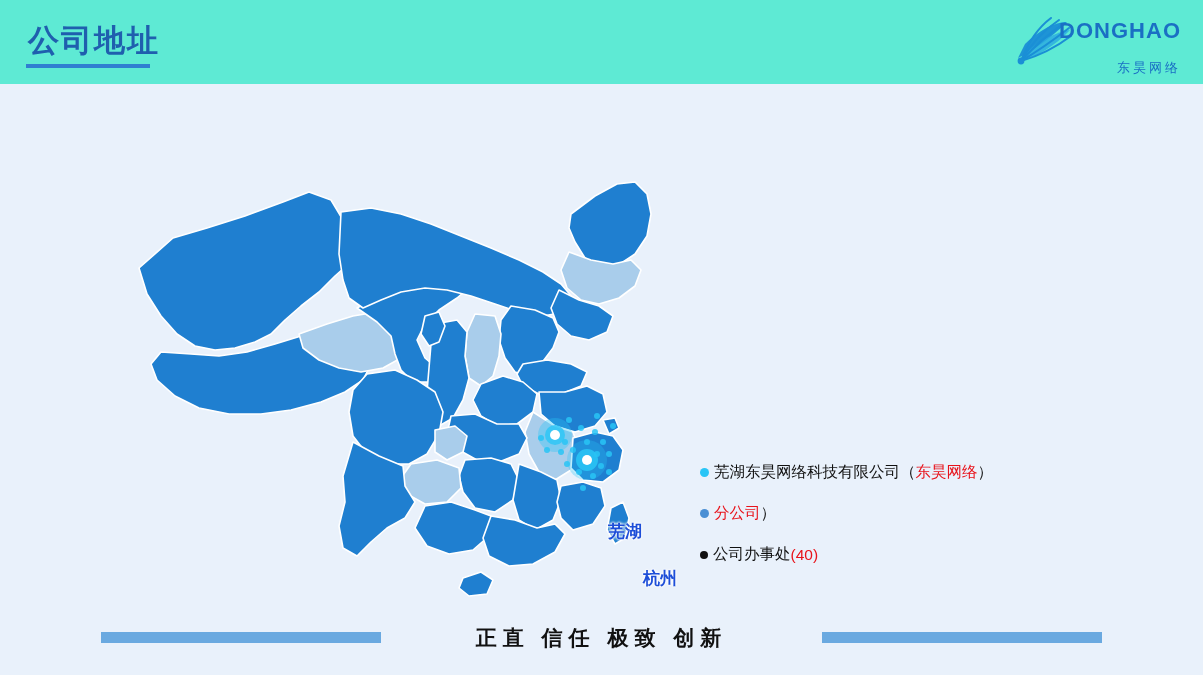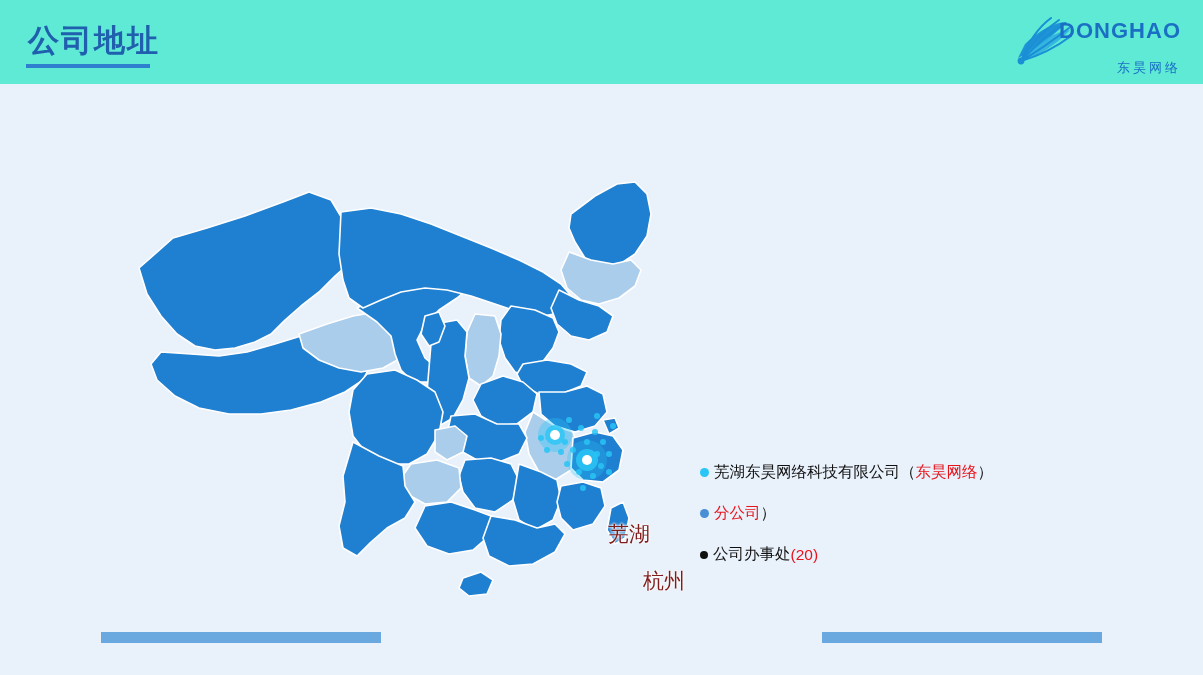--- a/index.html
+++ b/index.html
@@ -40,21 +40,21 @@
     position:absolute;right:130px;top:14px;width:58px;height:52px;
   }
 
   
   .map-wrap{
     position:absolute;left:95px;top:120px;width:620px;height:500px;
   }
   .map-wrap svg{display:block;}
 
   .city-label{
-    position:absolute;font-size:21px;font-weight:normal;color:#7f1d1d;
+    position:absolute;font-size:17px;font-weight:bold;color:#1d4ed8;
     text-shadow:0 0 3px #fff,0 0 3px #fff,0 0 2px #fff;
     white-space:nowrap;
   }
   #lbl-wuhu{left:513px;top:400px;}
   #lbl-hangzhou{left:548px;top:447px;}
 
   
   .legend{
     position:absolute;left:700px;top:462px;width:420px;
   }
@@ -254,20 +254,21 @@
       <span>）</span>
     </div>
     <div class="legend-row">
       <span class="dot blue"></span>
       <span class="red">分公司</span>
       <span>）</span>
     </div>
     <div class="legend-row">
       <span class="dot dark"></span>
       <span>公司办事处</span>
-      <span class="red">(20)</span>
+      <span class="red">(40)</span>
     </div>
   </div>
 
   <div class="footer-bar-left"></div>
   <div class="footer-bar-right"></div>
+  <div class="footer-slogan">正直  信任  极致  创新</div>
 
 </div>
 
 </body></html>

